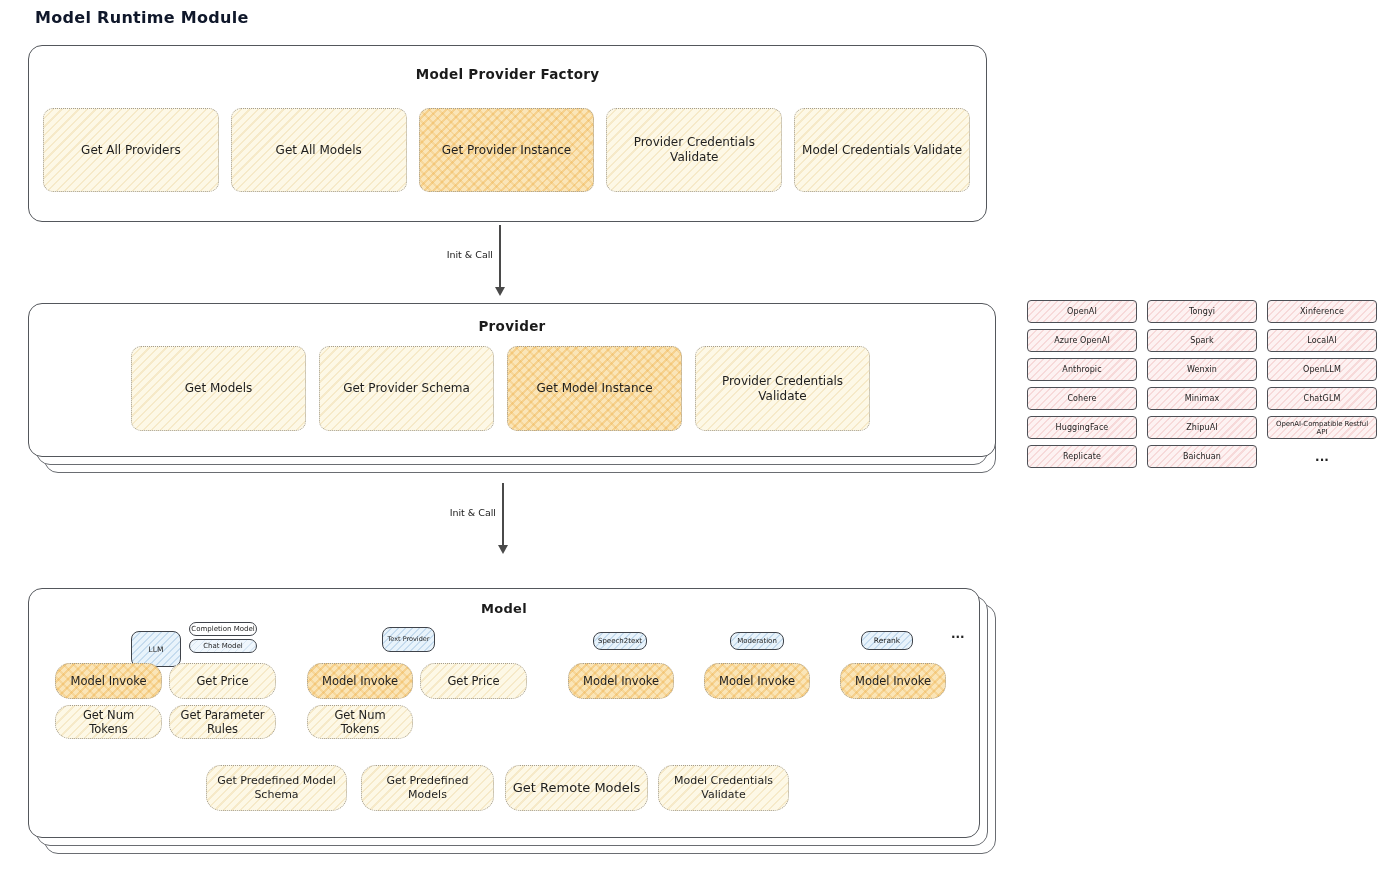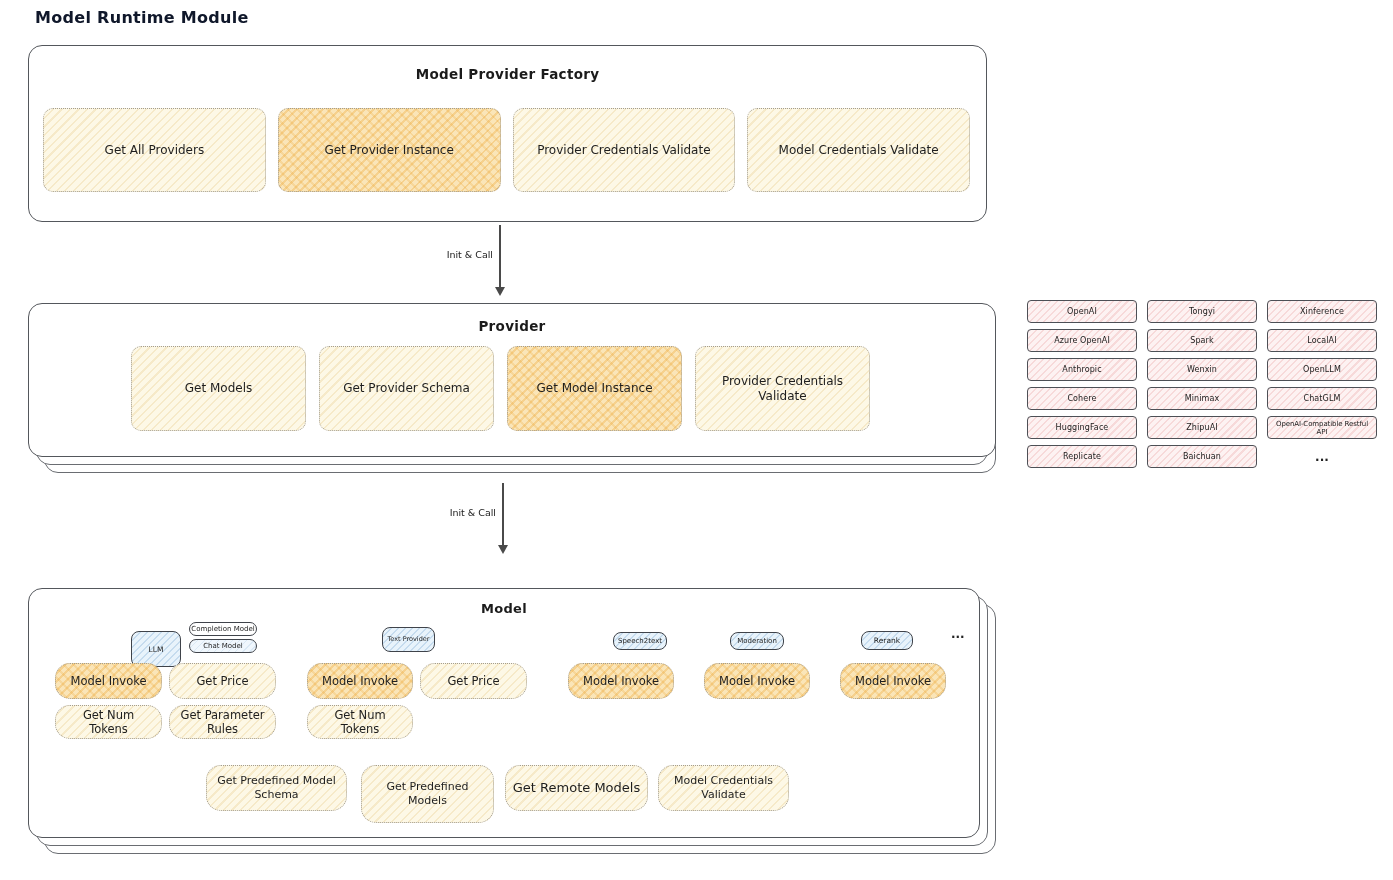--- a/index.html
+++ b/index.html
@@ -96,20 +96,21 @@
 <body>
 
 <div class="canvas">
 
   <h1 class="main-title">Model Runtime Module</h1>
 
   <section class="bigbox" style="left:28px;top:45px;width:957px;height:175px;">
     <div class="box-title" style="top:20px;">Model Provider Factory</div>
     <div class="factory-row">
       <div class="node hatch-cream">Get All Providers</div>
+      <div class="node hatch-cream">Get All Models</div>
       <div class="node hatch-orange">Get Provider Instance</div>
       <div class="node hatch-cream">Provider Credentials Validate</div>
       <div class="node hatch-cream">Model Credentials Validate</div>
     </div>
   </section>
 
   <div class="arrow" style="left:499px;top:225px;height:62px;">
     <span class="arrow-label">Init &amp; Call</span>
   </div>
 
@@ -150,36 +151,36 @@
 
   <div class="ghost" style="left:44px;top:604px;width:950px;height:248px;"></div>
   <div class="ghost" style="left:36px;top:596px;width:950px;height:248px;"></div>
   <section class="bigbox" style="left:28px;top:588px;width:950px;height:248px;">
     <div class="box-title" style="top:12px;font-size:13px;">Model</div>
 
     <div class="tag hatch-blue" style="left:102px;top:42px;width:50px;height:36px;">LLM</div>
     <div class="subtag" style="left:160px;top:33px;width:68px;height:14px;">Completion Model</div>
     <div class="subtag tinted" style="left:160px;top:50px;width:68px;height:14px;">Chat Model</div>
     <div class="tag hatch-blue" style="left:353px;top:38px;width:53px;height:25px;font-size:6.5px;">Text Provider</div>
-    <div class="tag hatch-blue" style="left:584px;top:43px;width:54px;height:18px;font-size:7px;">Speech2text</div>
+    <div class="tag hatch-blue" style="left:564px;top:43px;width:54px;height:18px;font-size:7px;">Speech2text</div>
     <div class="tag hatch-blue" style="left:701px;top:43px;width:54px;height:18px;font-size:7px;">Moderation</div>
     <div class="tag hatch-blue" style="left:832px;top:42px;width:52px;height:19px;">Rerank</div>
     <div class="dots" style="left:922px;top:38px;">...</div>
 
     <div class="node mnode hatch-orange" style="left:26px;top:74px;width:107px;height:36px;">Model Invoke</div>
     <div class="node mnode hatch-cream" style="left:140px;top:74px;width:107px;height:36px;">Get Price</div>
     <div class="node mnode hatch-orange" style="left:278px;top:74px;width:106px;height:36px;">Model Invoke</div>
     <div class="node mnode hatch-cream" style="left:391px;top:74px;width:107px;height:36px;">Get Price</div>
     <div class="node mnode hatch-orange" style="left:539px;top:74px;width:106px;height:36px;">Model Invoke</div>
     <div class="node mnode hatch-orange" style="left:675px;top:74px;width:106px;height:36px;">Model Invoke</div>
     <div class="node mnode hatch-orange" style="left:811px;top:74px;width:106px;height:36px;">Model Invoke</div>
 
     <div class="node mnode hatch-cream" style="left:26px;top:116px;width:107px;height:34px;">Get Num Tokens</div>
     <div class="node mnode hatch-cream" style="left:140px;top:116px;width:107px;height:34px;">Get Parameter Rules</div>
     <div class="node mnode hatch-cream" style="left:278px;top:116px;width:106px;height:34px;">Get Num Tokens</div>
 
     <div class="node mnode hatch-cream" style="left:177px;top:176px;width:141px;height:46px;font-size:11px;">Get Predefined Model Schema</div>
-    <div class="node mnode hatch-cream" style="left:332px;top:176px;width:133px;height:58px;font-size:11px;">Get Predefined Models</div>
+    <div class="node mnode hatch-cream" style="left:332px;top:176px;width:133px;height:46px;font-size:11px;">Get Predefined Models</div>
     <div class="node mnode hatch-cream" style="left:476px;top:176px;width:143px;height:46px;font-size:13px;">Get Remote Models</div>
     <div class="node mnode hatch-cream" style="left:629px;top:176px;width:131px;height:46px;font-size:11px;">Model Credentials Validate</div>
   </section>
 
 </div>
 
 </body></html>

